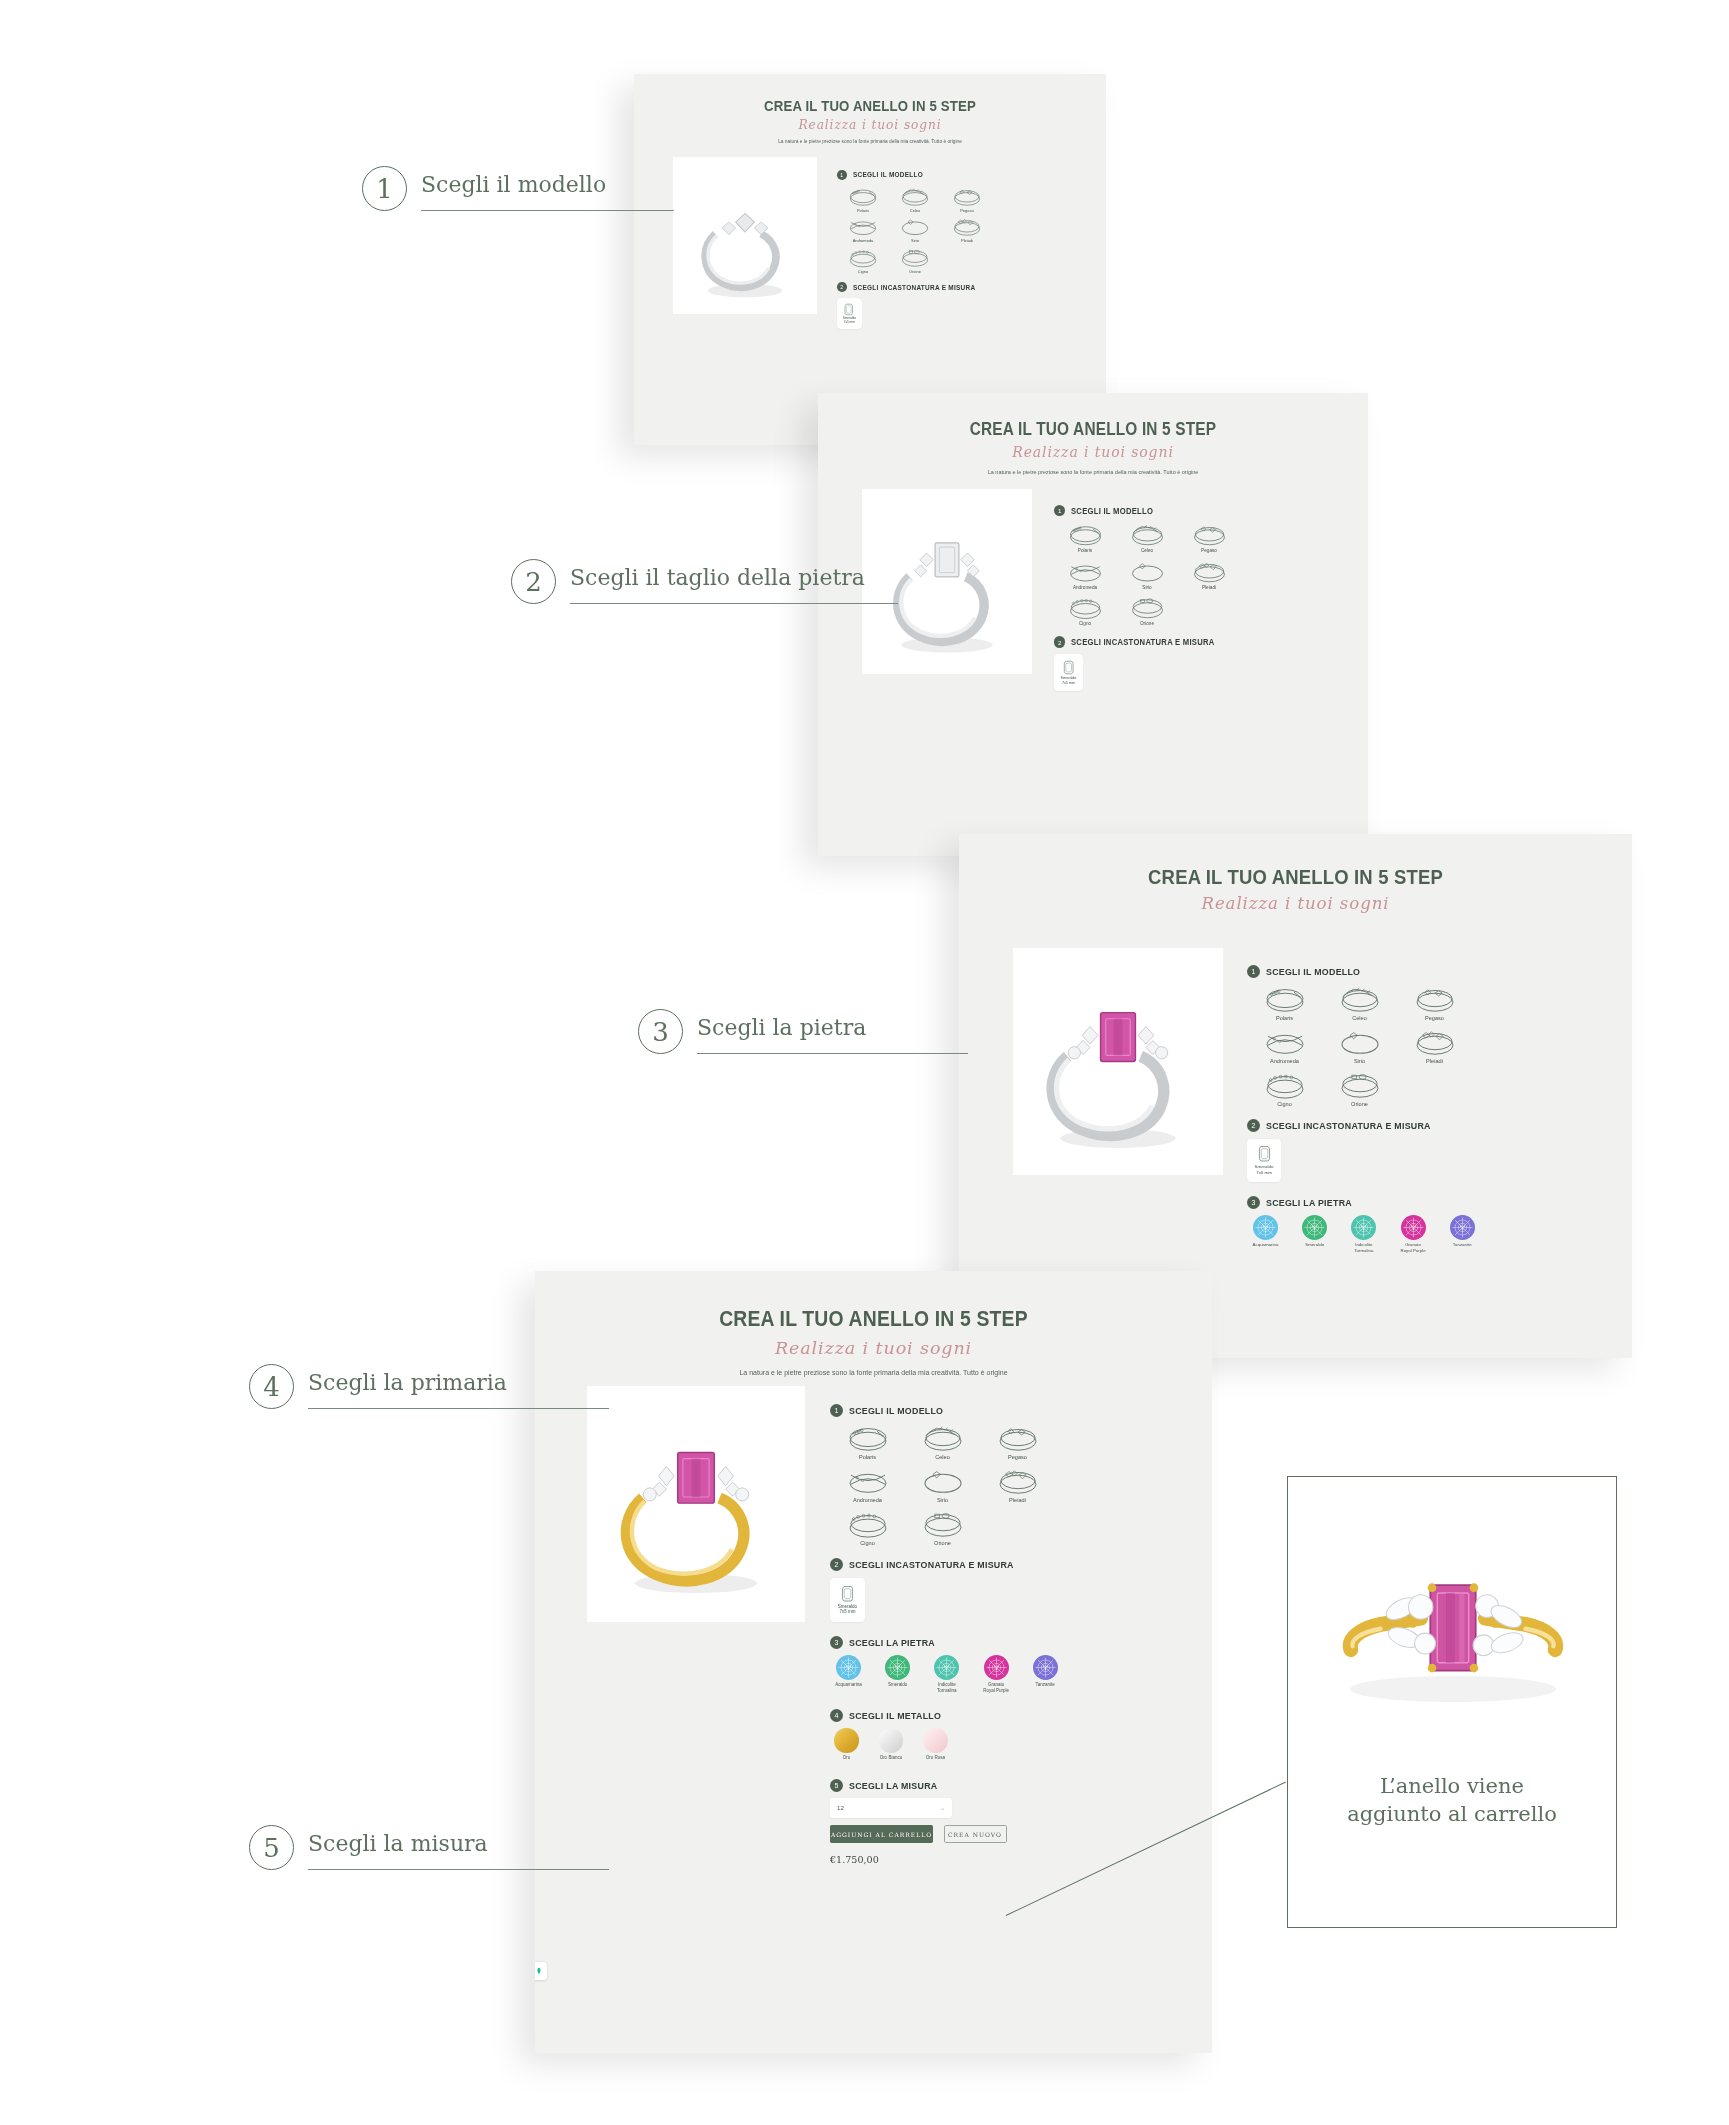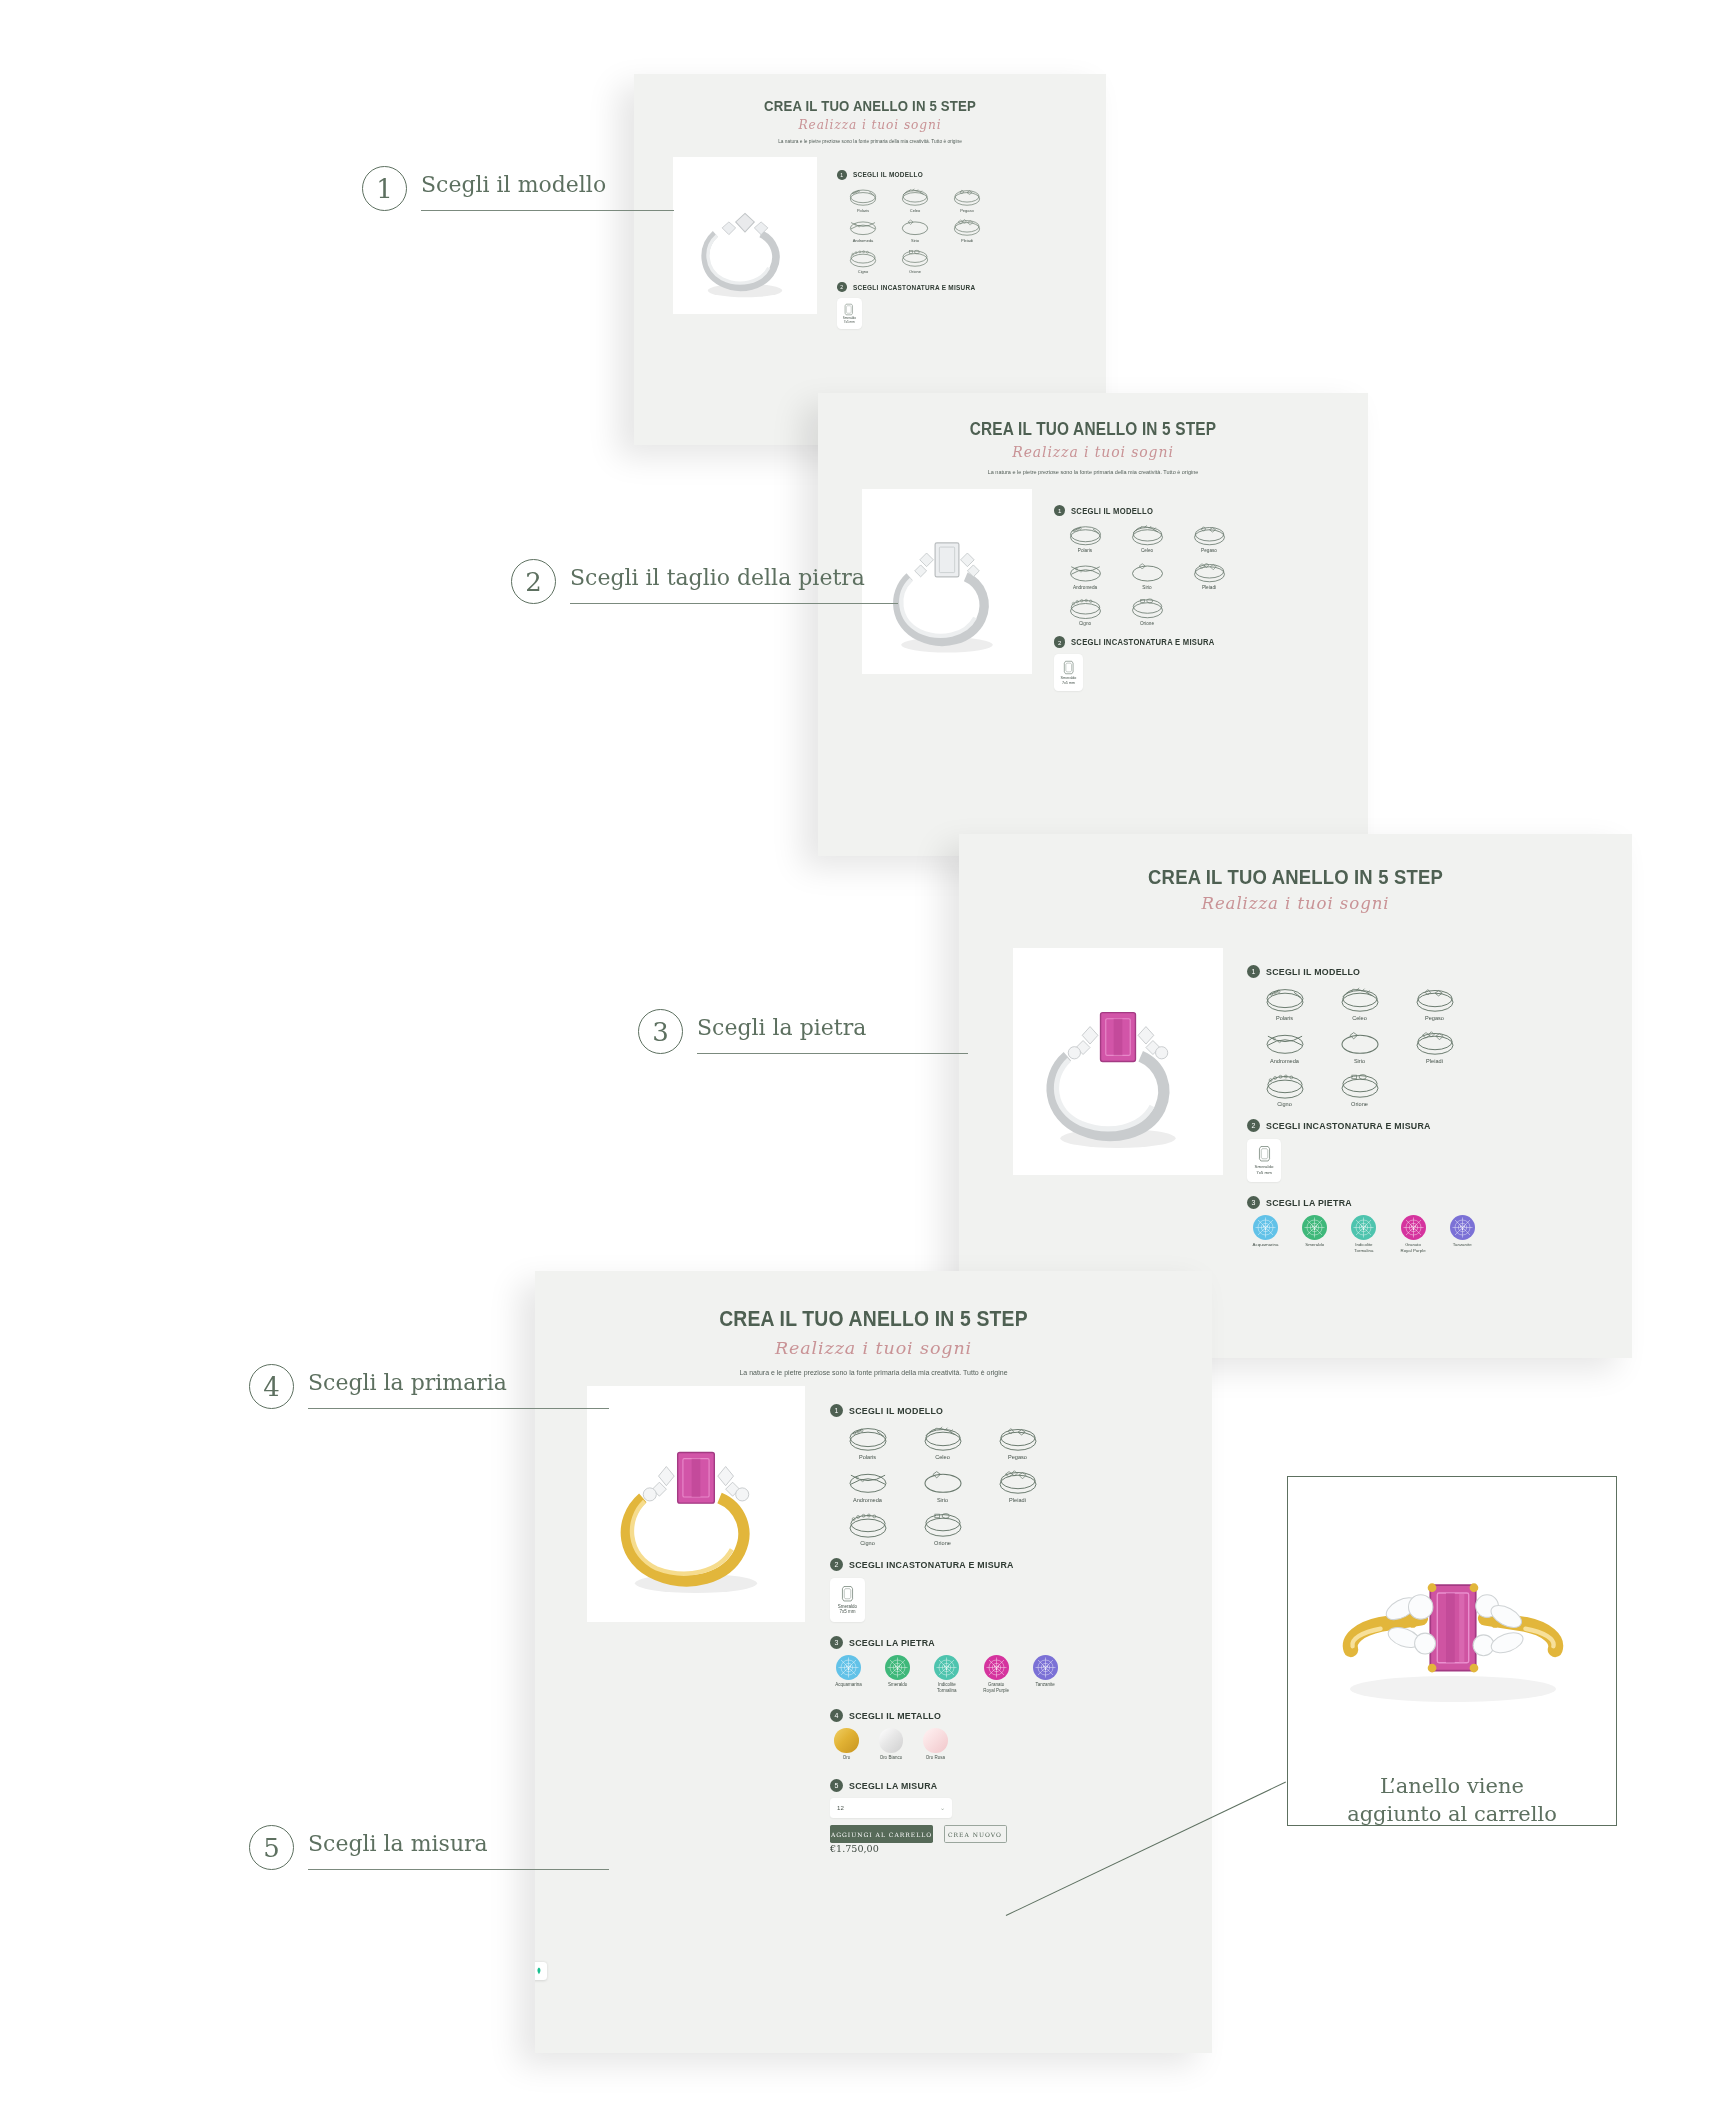--- a/index.html
+++ b/index.html
@@ -961,32 +961,32 @@
       </div>
       <div class="size-select" style="width:122px;height:20px;padding:0 7px;font-size:6.1px;">
         <span>12</span>
         <span class="chev" style="font-size:6.1px;">⌄</span>
       </div>
 
       <div class="btn-row" style="margin-top:7.9px; gap:10.5px;">
         <div class="btn-primary" style="width:103px;height:17.5px;font-size:6px;">AGGIUNGI AL CARRELLO</div>
         <div class="btn-ghost" style="width:63px;height:17.5px;font-size:6px;">CREA NUOVO</div>
       </div>
-      <div class="price" style="margin-top:0;font-size:9.6px;">€1.750,00</div>
+      <div class="price" style="margin-top:11px;font-size:9.6px;">€1.750,00</div>
     </div>
 
     <div class="widget-badge" style="left:-5.2px; top:691px; width:17.5px; height:17.5px;">
       <svg viewBox="0 0 14 14" width="7.9" height="7.9">
         <path d="M7 1 C10 3 11 7 7 13 C3 7 4 3 7 1 Z" fill="#18bf8f"></path>
       </svg>
     </div>
   </div>
 </div>
 
-<div class="cart-box" style="left:1287px; top:1476px; width:330px; height:350px;">
+<div class="cart-box" style="left:1287px; top:1476px; width:330px; height:452px;">
   <div style="position:absolute; left:0; top:33px; width:100%; height:234px;">
     <svg viewBox="0 0 378 268" width="330" height="234">
       <ellipse cx="189" cy="205" rx="118" ry="15" fill="#f2f2f2"></ellipse>
       <path d="M72 160 C68 148 82 136 106 131 L152 124" fill="none" stroke="#e2b63b" stroke-width="17" stroke-linecap="round"></path>
       <path d="M306 160 C310 148 296 136 272 131 L226 124" fill="none" stroke="#e2b63b" stroke-width="17" stroke-linecap="round"></path>
       <path d="M74 156 C72 148 84 140 106 136" fill="none" stroke="#f7e09a" stroke-width="5" stroke-linecap="round"></path>
       <path d="M304 156 C306 148 294 140 272 136" fill="none" stroke="#f7e09a" stroke-width="5" stroke-linecap="round"></path>
 
       <rect x="163" y="86" width="52" height="98" rx="3" fill="#cf54a2" stroke="#a33a83" stroke-width="2"></rect>
       <rect x="171" y="95" width="36" height="80" rx="2" fill="none" stroke="#ea90cf" stroke-width="1.6"></rect>

